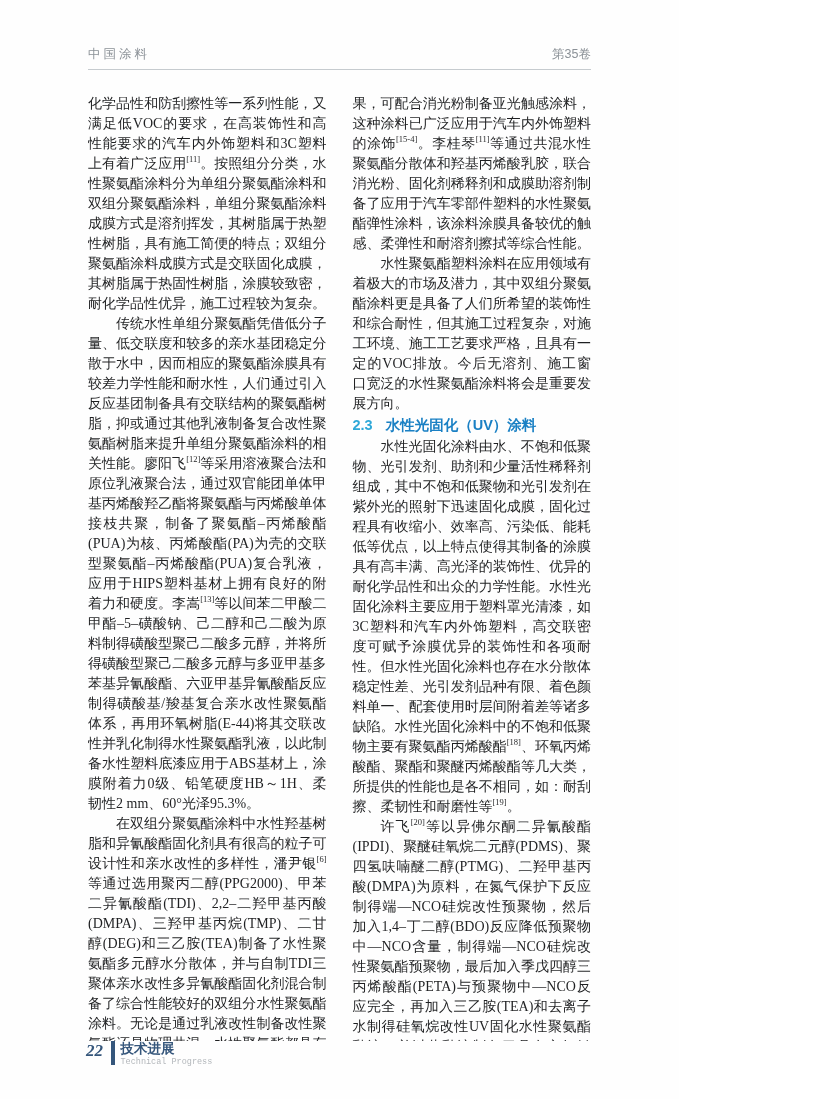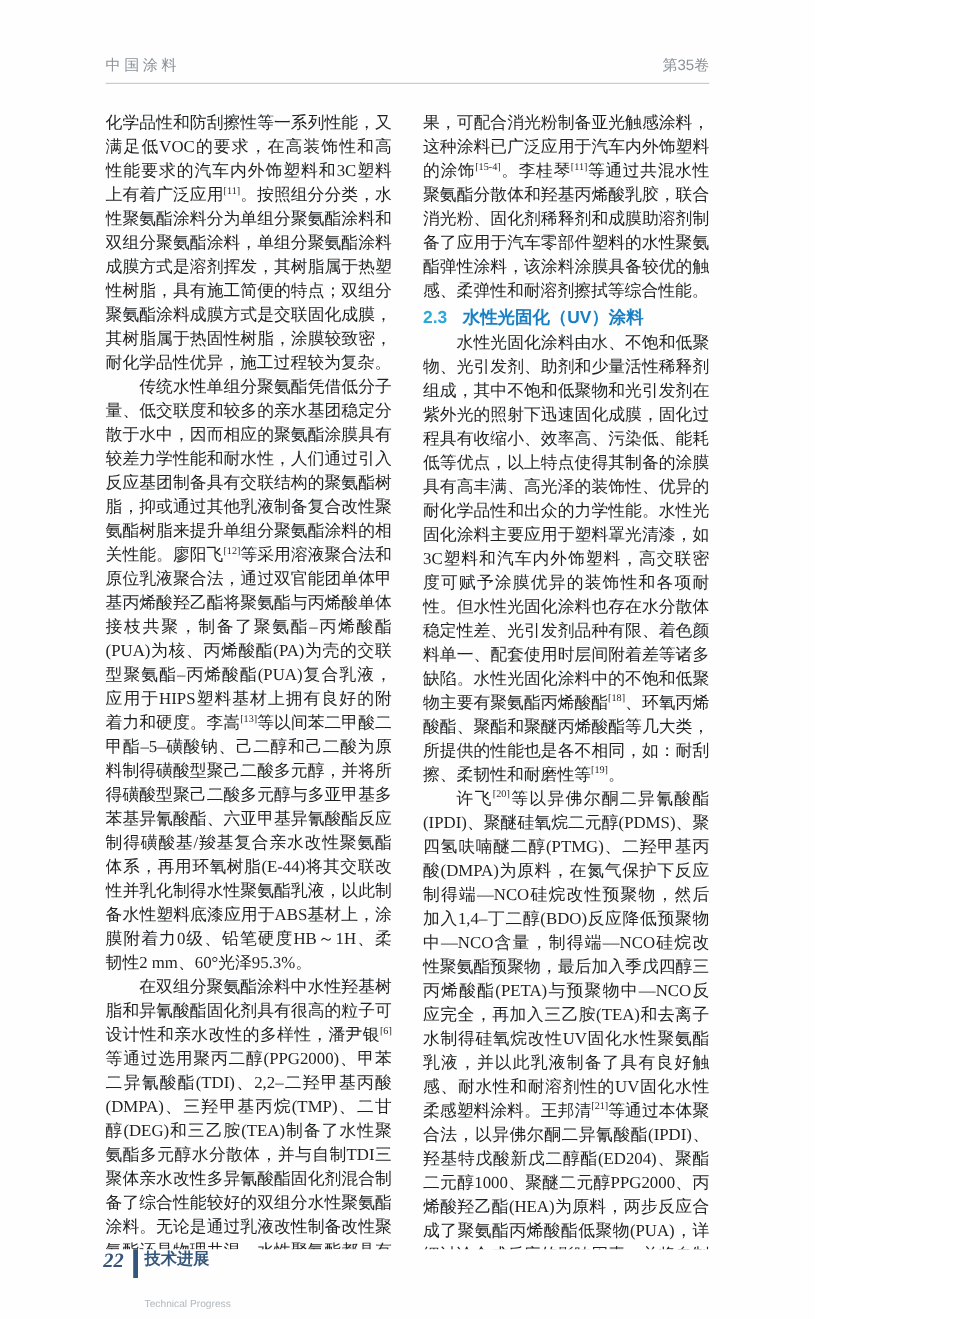--- a/index.html
+++ b/index.html
@@ -47,42 +47,43 @@
   .pagenum{
     font-family:"Liberation Serif",serif;font-style:italic;font-weight:bold;
     font-size:17px;color:var(--footer-navy);margin-right:8px;
   }
   .footer-bar{width:3.5px;height:24px;background:var(--footer-navy);margin-right:6px;}
   .sec-title{
     font-family:Liberation Sans, sans-serif;
     font-size:13.5px;font-weight:bold;color:var(--footer-navy);line-height:1.15;
   }
   .sec-sub{
-    font-family:Liberation Sans, sans-serif;
-    font-size:8.5px;color:#b3b7bb;line-height:1.2;margin-top:24px;
+    font-family:Liberation Mono, monospace;
+    font-size:8.5px;color:#b3b7bb;line-height:1.2;
   }
 </style>
 </head>
 <body>
 
 <div class="page">
 
   <header class="page-header">
     <span class="journal-name">中国涂料</span>
     <span class="volume-label">第35卷</span>
   </header>
 
   <main class="content">
     <div class="col">
         <p class="para">化学品性和防刮擦性等一系列性能，又满足低VOC的要求，在高装饰性和高性能要求的汽车内外饰塑料和3C塑料上有着广泛应用<sup class="ref">[11]</sup>。按照组分分类，水性聚氨酯涂料分为单组分聚氨酯涂料和双组分聚氨酯涂料，单组分聚氨酯涂料成膜方式是溶剂挥发，其树脂属于热塑性树脂，具有施工简便的特点；双组分聚氨酯涂料成膜方式是交联固化成膜，其树脂属于热固性树脂，涂膜较致密，耐化学品性优异，施工过程较为复杂。</p>
         <p class="para indent">传统水性单组分聚氨酯凭借低分子量、低交联度和较多的亲水基团稳定分散于水中，因而相应的聚氨酯涂膜具有较差力学性能和耐水性，人们通过引入反应基团制备具有交联结构的聚氨酯树脂，抑或通过其他乳液制备复合改性聚氨酯树脂来提升单组分聚氨酯涂料的相关性能。廖阳飞<sup class="ref">[12]</sup>等采用溶液聚合法和原位乳液聚合法，通过双官能团单体甲基丙烯酸羟乙酯将聚氨酯与丙烯酸单体接枝共聚，制备了聚氨酯–丙烯酸酯(PUA)为核、丙烯酸酯(PA)为壳的交联型聚氨酯–丙烯酸酯(PUA)复合乳液，应用于HIPS塑料基材上拥有良好的附着力和硬度。李嵩<sup class="ref">[13]</sup>等以间苯二甲酸二甲酯–5–磺酸钠、己二醇和己二酸为原料制得磺酸型聚己二酸多元醇，并将所得磺酸型聚己二酸多元醇与多亚甲基多苯基异氰酸酯、六亚甲基异氰酸酯反应制得磺酸基/羧基复合亲水改性聚氨酯体系，再用环氧树脂(E-44)将其交联改性并乳化制得水性聚氨酯乳液，以此制备水性塑料底漆应用于ABS基材上，涂膜附着力0级、铅笔硬度HB～1H、柔韧性2 mm、60°光泽95.3%。</p>
         <p class="para indent">在双组分聚氨酯涂料中水性羟基树脂和异氰酸酯固化剂具有很高的粒子可设计性和亲水改性的多样性，潘尹银<sup class="ref">[6]</sup>等通过选用聚丙二醇(PPG2000)、甲苯二异氰酸酯(TDI)、2,2–二羟甲基丙酸(DMPA)、三羟甲基丙烷(TMP)、二甘醇(DEG)和三乙胺(TEA)制备了水性聚氨酯多元醇水分散体，并与自制TDI三聚体亲水改性多异氰酸酯固化剂混合制备了综合性能较好的双组分水性聚氨酯涂料。无论是通过乳液改性制备改性聚氨酯还是物理共混，水性聚氨酯都具有很强的配伍性，所制备的双组分聚氨酯涂料兼具二者的性能。并且聚氨酯涂料具有非常柔和的触感和视觉效</p>
       </div>
     <div class="col">
         <p class="para">果，可配合消光粉制备亚光触感涂料，这种涂料已广泛应用于汽车内外饰塑料的涂饰<sup class="ref">[15-4]</sup>。李桂琴<sup class="ref">[11]</sup>等通过共混水性聚氨酯分散体和羟基丙烯酸乳胶，联合消光粉、固化剂稀释剂和成膜助溶剂制备了应用于汽车零部件塑料的水性聚氨酯弹性涂料，该涂料涂膜具备较优的触感、柔弹性和耐溶剂擦拭等综合性能。</p>
+        <p class="para indent">水性聚氨酯塑料涂料在应用领域有着极大的市场及潜力，其中双组分聚氨酯涂料更是具备了人们所希望的装饰性和综合耐性，但其施工过程复杂，对施工环境、施工工艺要求严格，且具有一定的VOC排放。今后无溶剂、施工窗口宽泛的水性聚氨酯涂料将会是重要发展方向。</p>
         <div class="hd h2"><span class="num">2.3</span><span class="title">水性光固化（UV）涂料</span></div>
         <p class="para indent">水性光固化涂料由水、不饱和低聚物、光引发剂、助剂和少量活性稀释剂组成，其中不饱和低聚物和光引发剂在紫外光的照射下迅速固化成膜，固化过程具有收缩小、效率高、污染低、能耗低等优点，以上特点使得其制备的涂膜具有高丰满、高光泽的装饰性、优异的耐化学品性和出众的力学性能。水性光固化涂料主要应用于塑料罩光清漆，如3C塑料和汽车内外饰塑料，高交联密度可赋予涂膜优异的装饰性和各项耐性。但水性光固化涂料也存在水分散体稳定性差、光引发剂品种有限、着色颜料单一、配套使用时层间附着差等诸多缺陷。水性光固化涂料中的不饱和低聚物主要有聚氨酯丙烯酸酯<sup class="ref">[18]</sup>、环氧丙烯酸酯、聚酯和聚醚丙烯酸酯等几大类，所提供的性能也是各不相同，如：耐刮擦、柔韧性和耐磨性等<sup class="ref">[19]</sup>。</p>
         <p class="para indent">许飞<sup class="ref">[20]</sup>等以异佛尔酮二异氰酸酯(IPDI)、聚醚硅氧烷二元醇(PDMS)、聚四氢呋喃醚二醇(PTMG)、二羟甲基丙酸(DMPA)为原料，在氮气保护下反应制得端—NCO硅烷改性预聚物，然后加入1,4–丁二醇(BDO)反应降低预聚物中—NCO含量，制得端—NCO硅烷改性聚氨酯预聚物，最后加入季戊四醇三丙烯酸酯(PETA)与预聚物中—NCO反应完全，再加入三乙胺(TEA)和去离子水制得硅氧烷改性UV固化水性聚氨酯乳液，并以此乳液制备了具有良好触感、耐水性和耐溶剂性的UV固化水性柔感塑料涂料。王邦清<sup class="ref">[21]</sup>等通过本体聚合法，以异佛尔酮二异氰酸酯(IPDI)、羟基特戊酸新戊二醇酯(ED204)、聚酯二元醇1000、聚醚二元醇PPG2000、丙烯酸羟乙酯(HEA)为原料，两步反应合成了聚氨酯丙烯酸酯低聚物(PUA)，详细讨论合成反应的影响因素，并将自制PUA低聚物作为基料树脂应用于紫外光固化涂料中，获得了综合性能良好的紫外光固化聚氨酯丙烯酸(PUA)塑料涂料。</p>
       </div>
   </main>
 
   <footer class="page-footer">
     <span class="pagenum">22</span>
     <span class="footer-bar"></span>
     <span>

